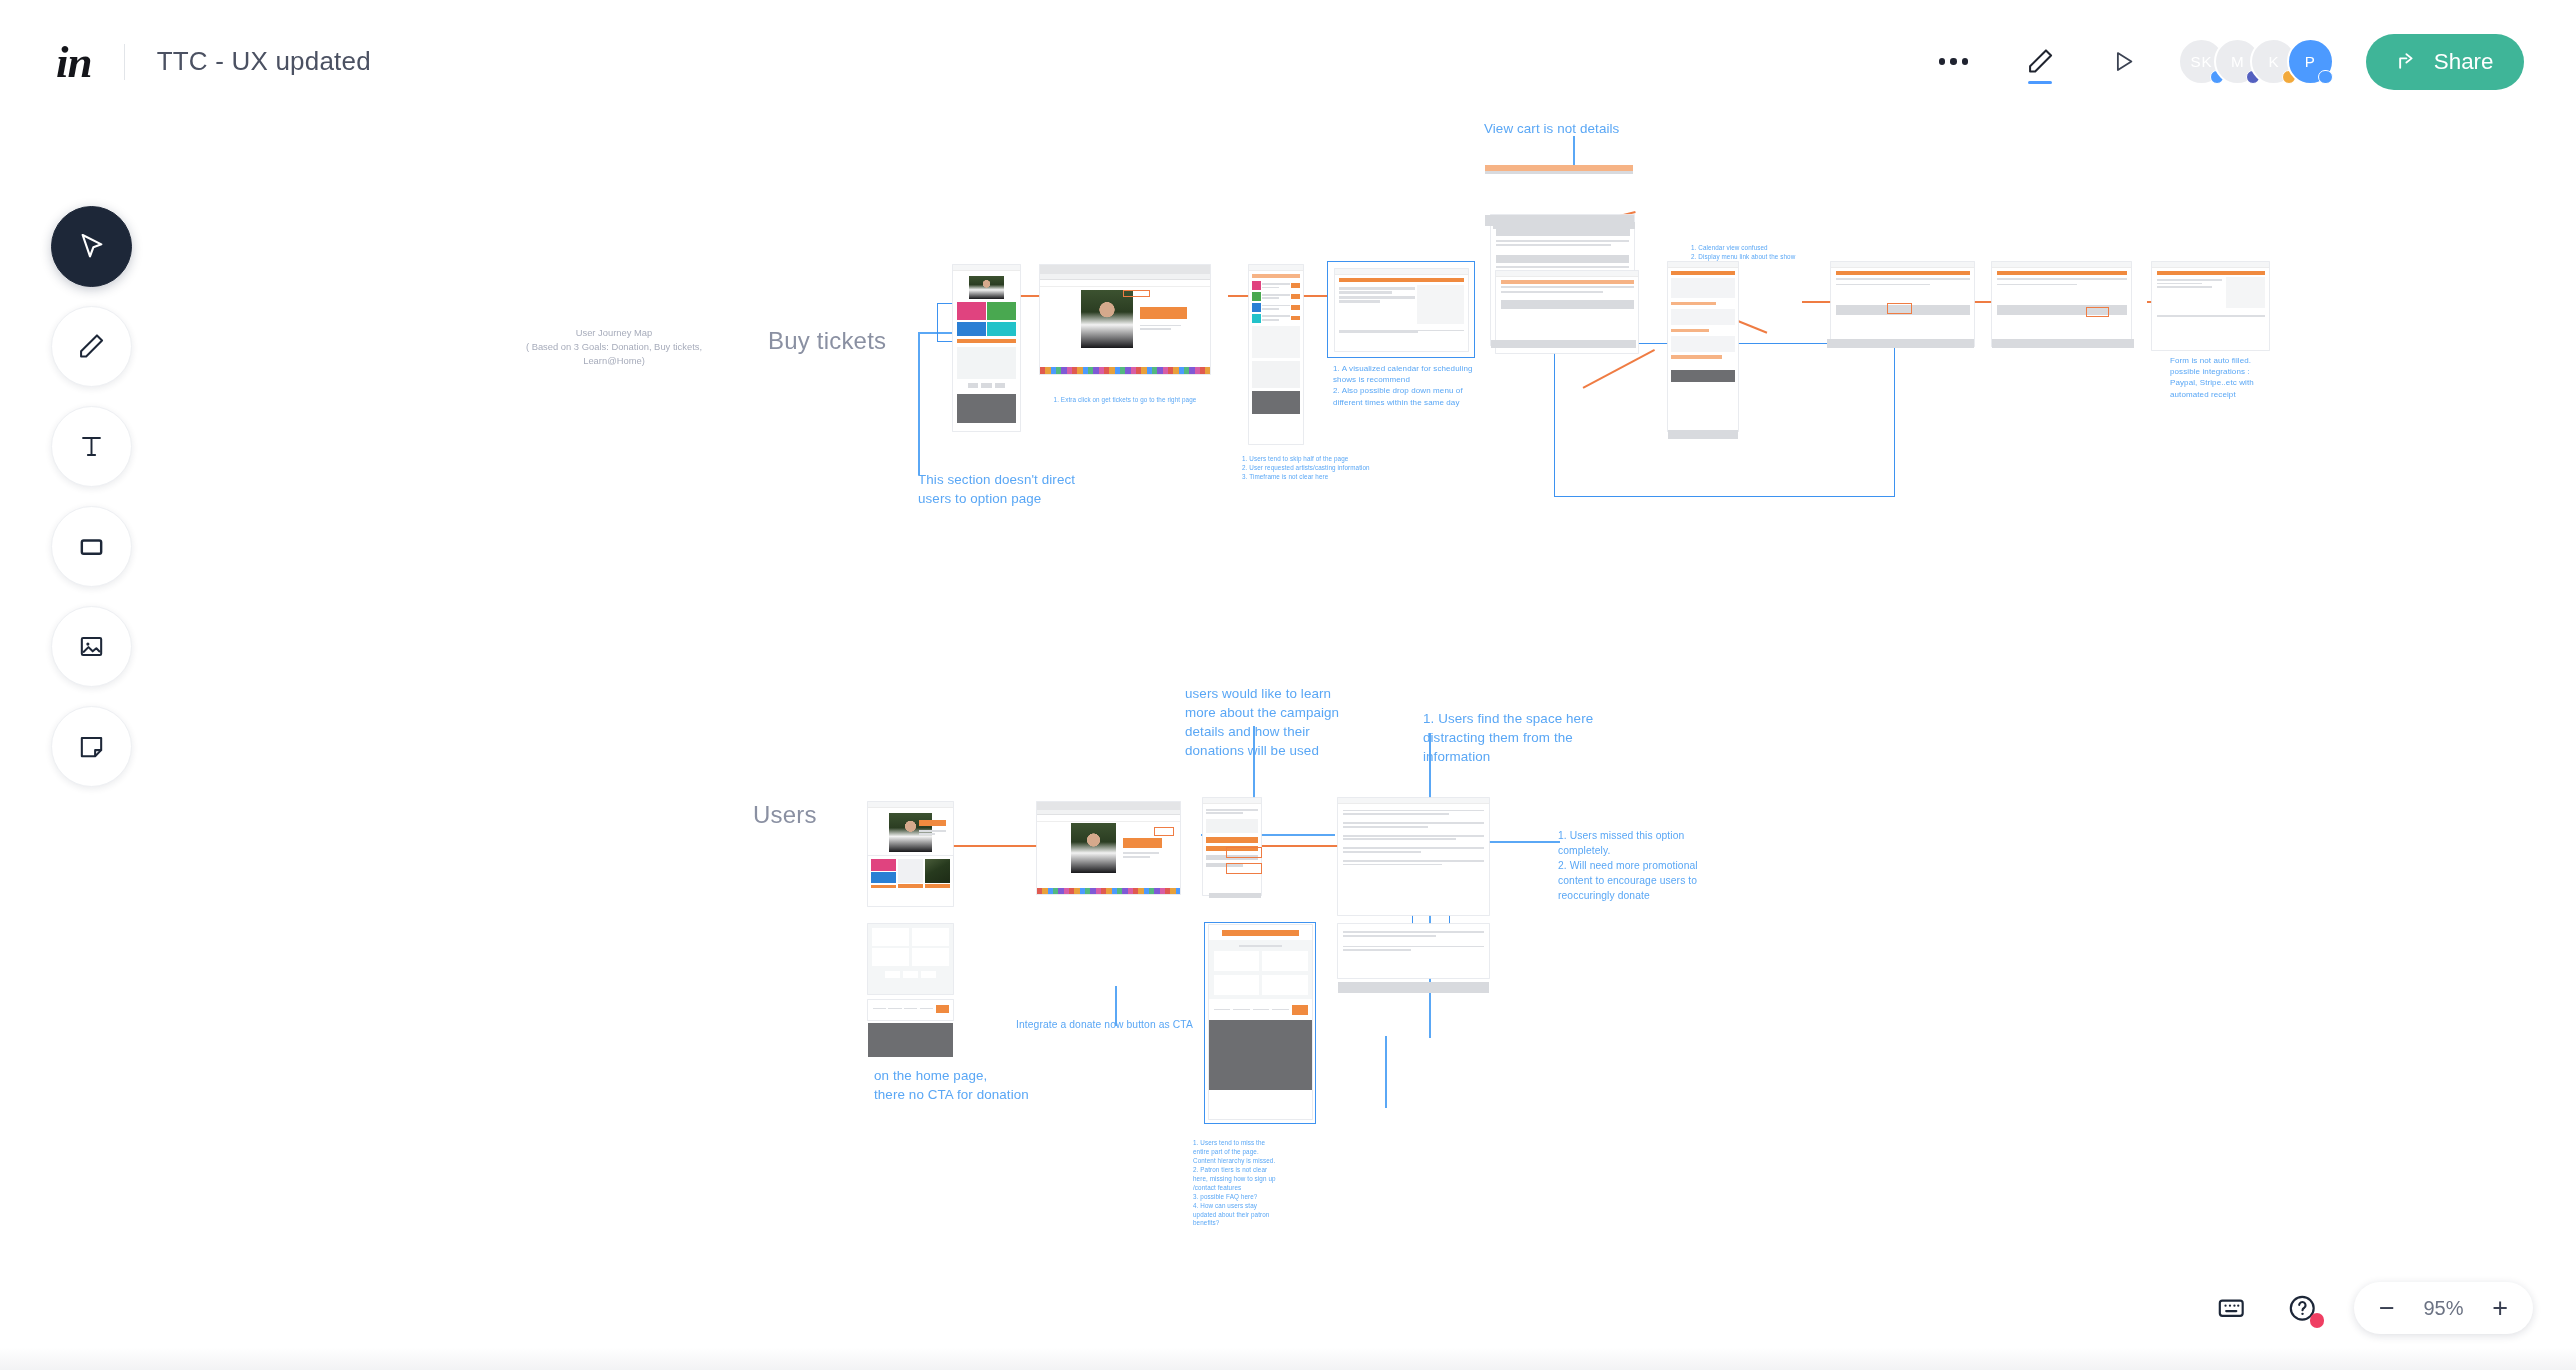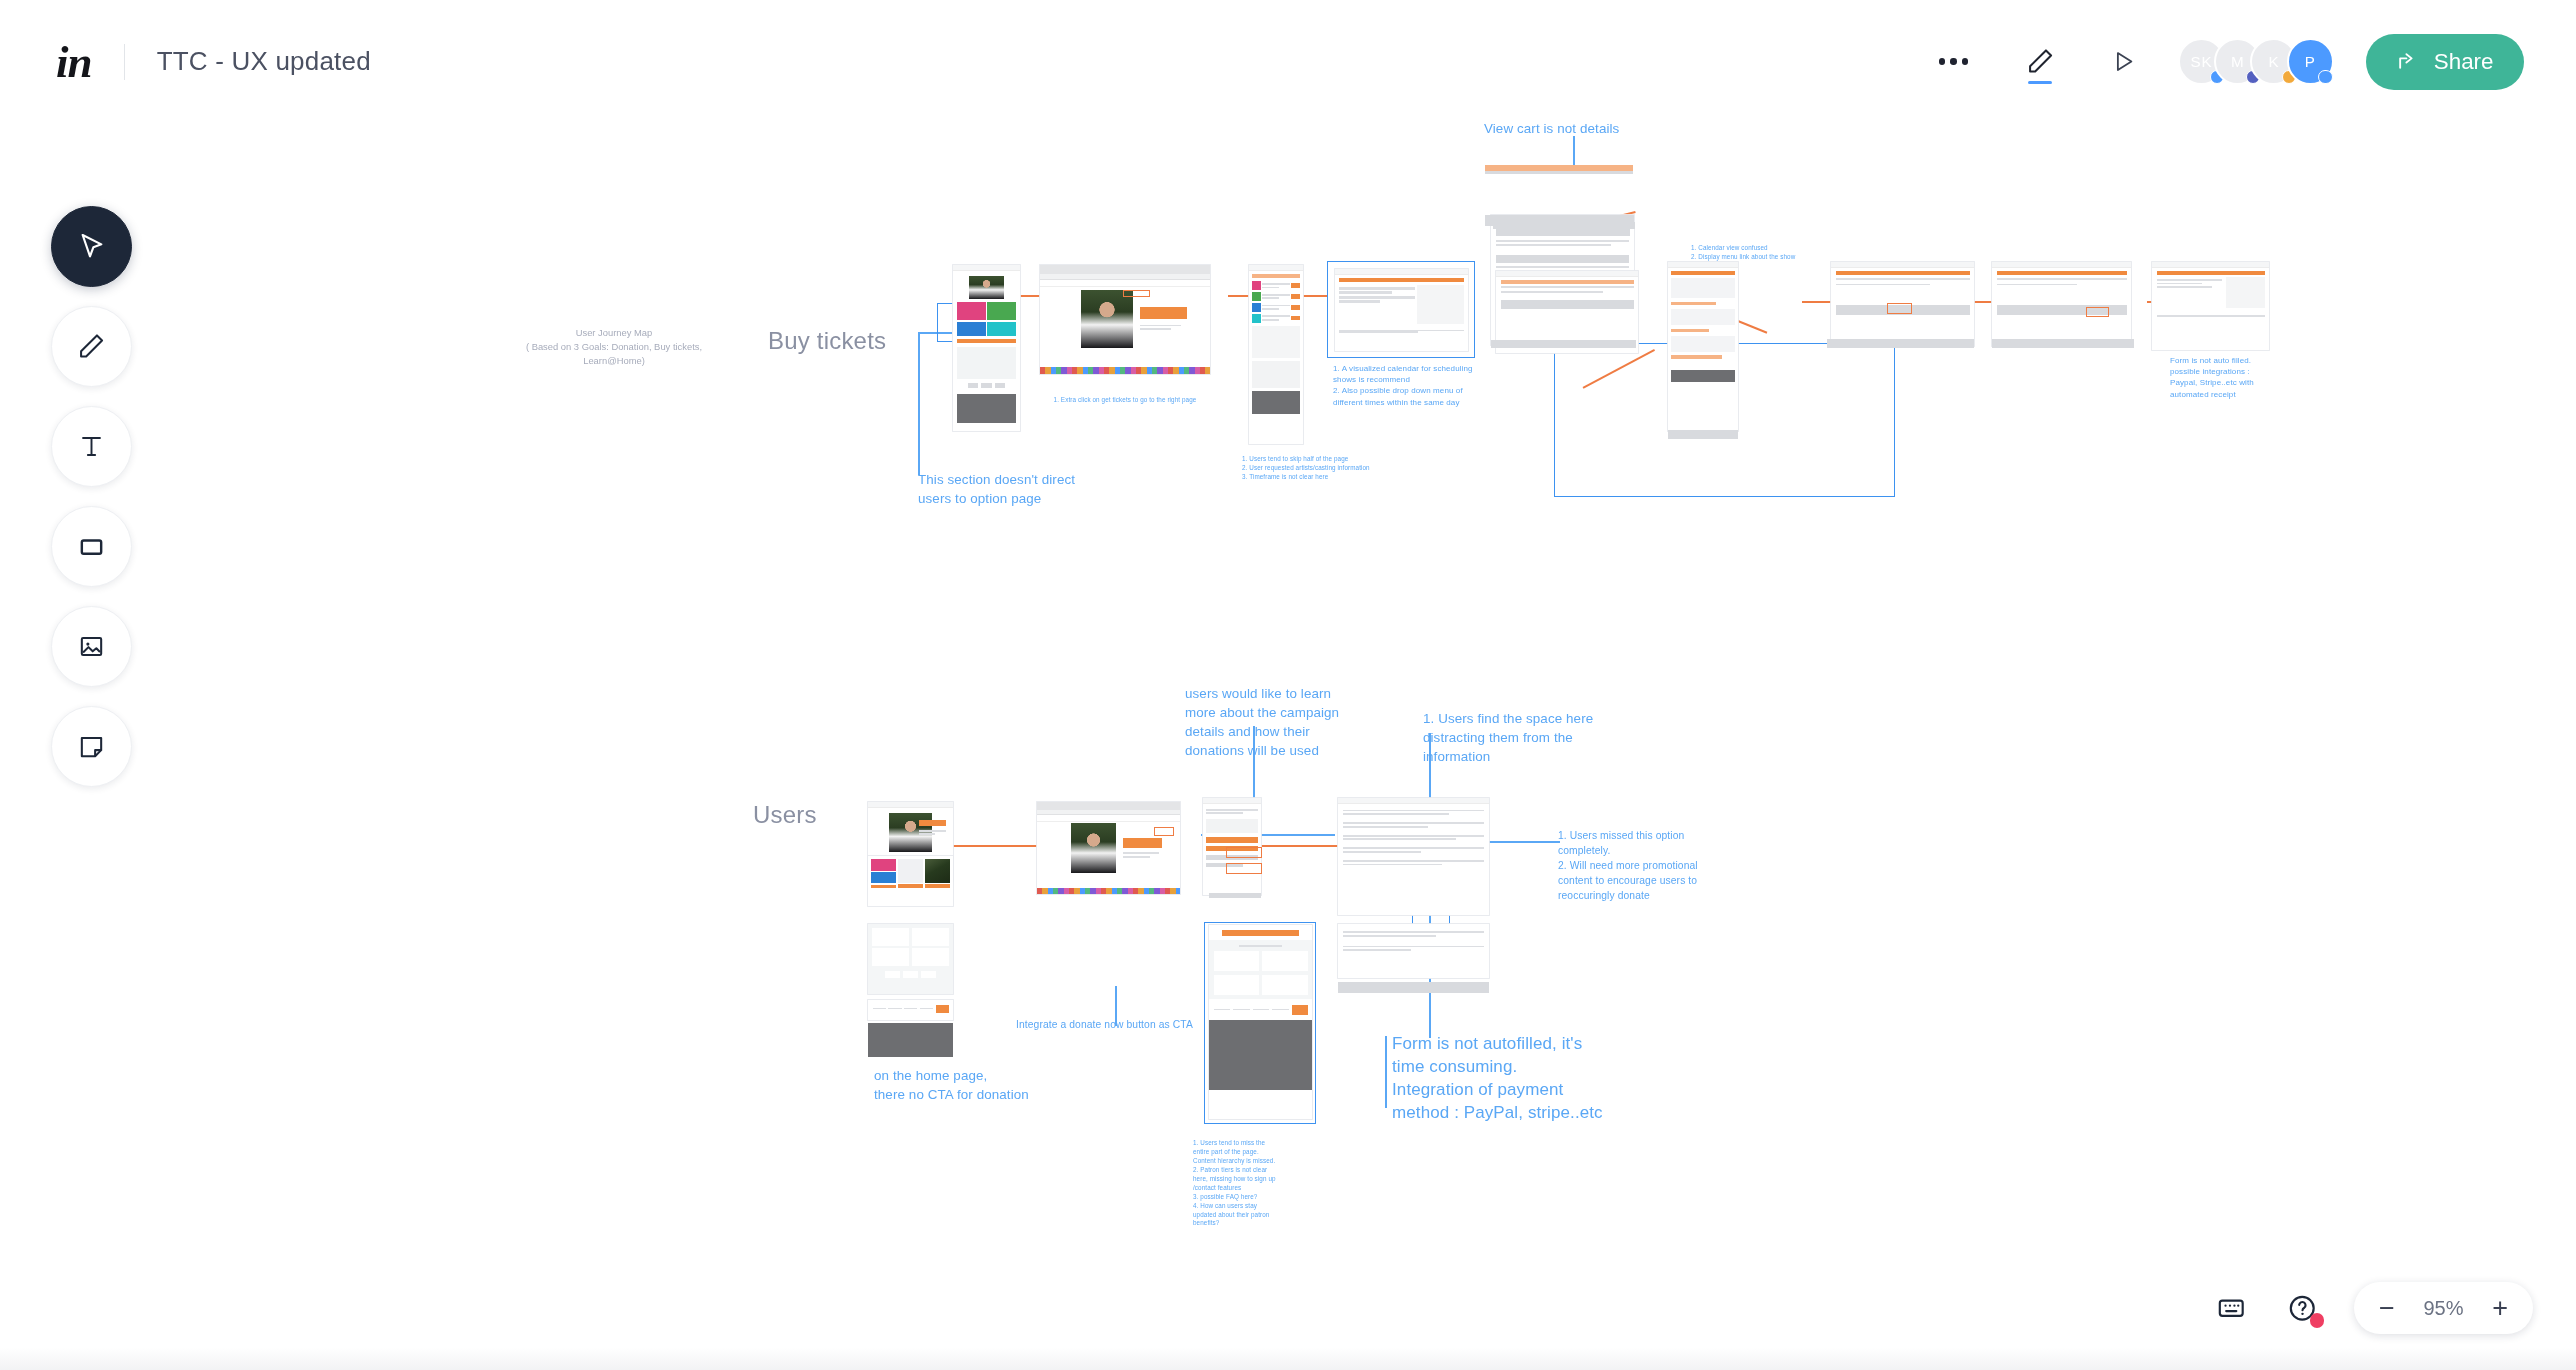--- a/index.html
+++ b/index.html
@@ -488,24 +488,20 @@
 distracting them from the
 information</div>
   <div class="note sm" style="left:1558px; top:829px; width:161px;">1. Users missed this option
 completely.
 2. Will need more promotional
 content to encourage users to
 reoccuringly donate</div>
   <div class="note sm" style="left:1016px; top:1018px;">Integrate a donate now button as CTA</div>
   <div class="note" style="left:874px; top:1066px; width:206px;">on the home page,
 there no CTA for donation</div>
-  <div class="note lg" style="left:1392px; top:1033px; width:224px;">Form is not autofilled, it's
-time consuming.
-Integration of payment
-method : PayPal, stripe..etc</div>
   <div class="note tiny" style="left:1193px; top:1139px; width:130px;">1. Users tend to miss the
 entire part of the page.
 Content hierarchy is missed.
 2. Patron tiers is not clear
 here, missing how to sign up
 /contact features
 3. possible FAQ here?
 4. How can users stay
 updated about their patron
 benefits?</div>

